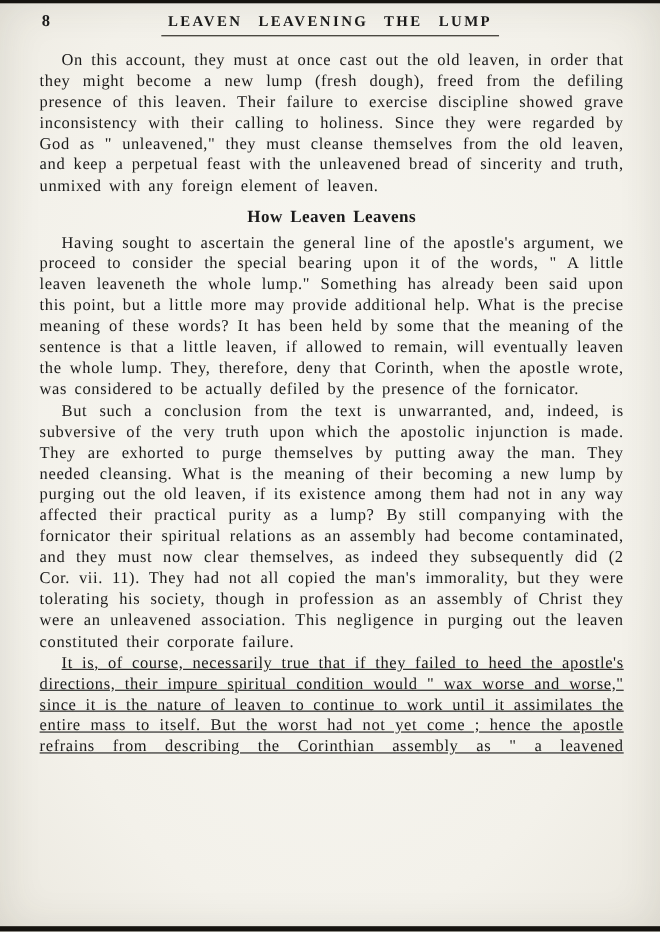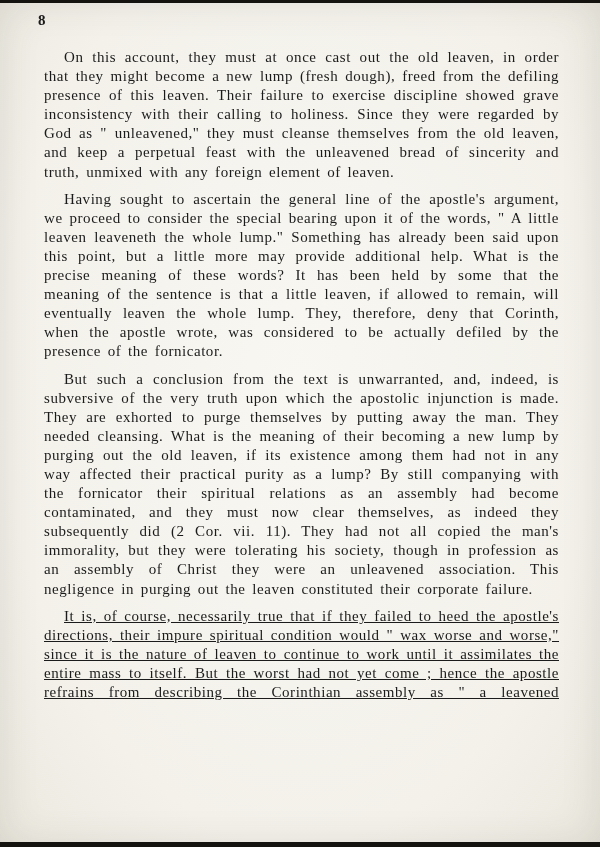--- a/index.html
+++ b/index.html
@@ -49,21 +49,21 @@
   }
   .text-block {
     margin: 6px 33px 0 36px;
     text-align: justify;
     font-size: 15px;
     line-height: 19.1px;
     letter-spacing: 0.55px;
     word-spacing: 2.5px;
   }
   .text-block p {
-    margin: 8px;
+    margin: 0;
     text-indent: 20px;
   }
   .section-heading {
     text-align: center;
     font-weight: bold;
     font-size: 15.5px;
     letter-spacing: 0.4px;
     margin: 8px 0 5px 0;
   }
   .cutoff {
@@ -72,23 +72,25 @@
   }
 </style>
 </head>
 <body>
 
 <div class="page">
   <div class="scan-edge-top"></div>
 
   <div class="header">
     <span class="page-number">8</span>
+    <span class="running-header">LEAVEN LEAVENING THE LUMP</span>
   </div>
 
   <div class="text-block">
     <p>On this account, they must at once cast out the old leaven, in order that they might become a new lump (fresh dough), freed from the defiling presence of this leaven.  Their failure to exercise discipline showed grave inconsistency with their calling to holiness.  Since they were regarded by God as " unleavened," they must cleanse themselves from the old leaven, and keep a perpetual feast with the unleavened bread of sincerity and truth, unmixed with any foreign element of leaven.</p>
+    <div class="section-heading">How Leaven Leavens</div>
     <p>Having sought to ascertain the general line of the apostle's argument, we proceed to consider the special bearing upon it of the words, " A little leaven leaveneth the whole lump." Something has already been said upon this point, but a little more may provide additional help.  What is the precise meaning of these words?  It has been held by some that the meaning of the sentence is that a little leaven, if allowed to remain, will eventually leaven the whole lump.  They, therefore, deny that Corinth, when the apostle wrote, was considered to be actually defiled by the presence of the fornicator.</p>
     <p>But such a conclusion from the text is unwarranted, and, indeed, is subversive of the very truth upon which the apostolic injunction is made.  They are exhorted to purge themselves by putting away the man.  They needed cleansing.  What is the meaning of their becoming a new lump by purging out the old leaven, if its existence among them had not in any way affected their practical purity as a lump?  By still companying with the fornicator their spiritual relations as an assembly had become contaminated, and they must now clear themselves, as indeed they subsequently did (2 Cor. vii. 11). They had not all copied the man's immorality, but they were tolerating his society, though in profession as an assembly of Christ they were an unleavened association.  This negligence in purging out the leaven constituted their corporate failure.</p>
     <p class="cutoff">It is, of course, necessarily true that if they failed to heed the apostle's directions, their impure spiritual condition would " wax worse and worse," since it is the nature of leaven to continue to work until it assimilates the entire mass to itself. But the worst had not yet come ;  hence the apostle refrains from describing the Corinthian assembly as " a leavened</p>
   </div>
 
   <div class="scan-edge-bottom"></div>
 </div>
 
 </body></html>

